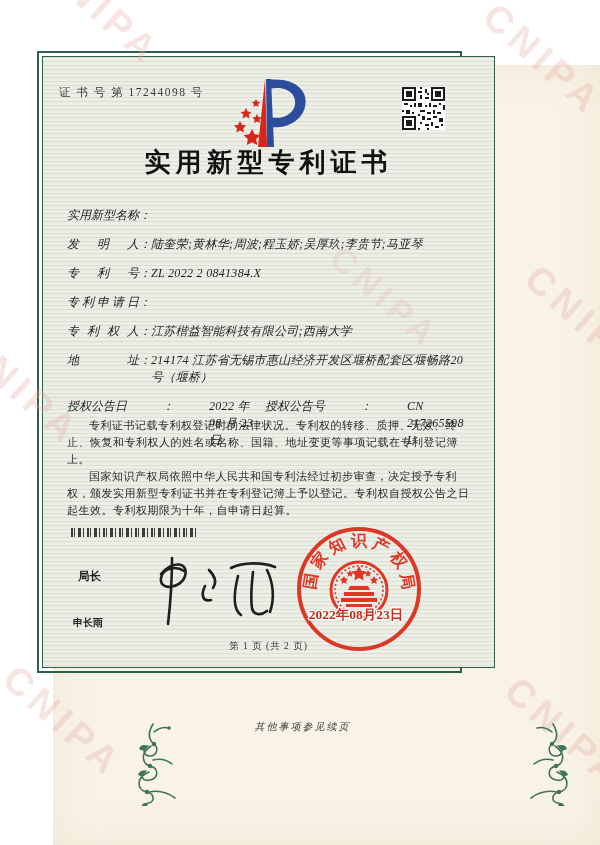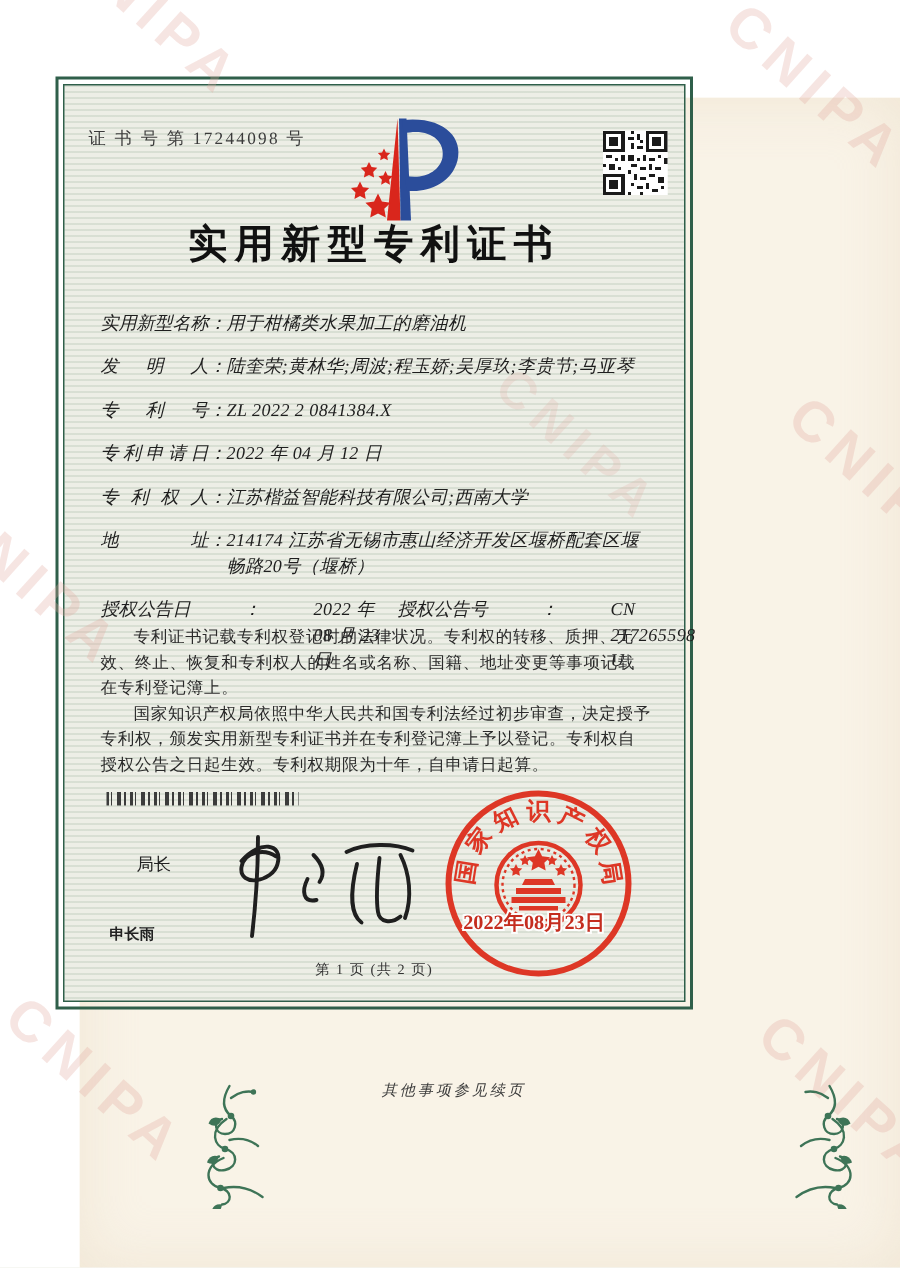--- a/index.html
+++ b/index.html
@@ -29,21 +29,21 @@
   .w4{ left:-52px; top:368px; }
   .w5{ left:512px; top:300px; }
   .w6{ left:-10px; top:700px; }
   .w7{ left:492px; top:712px; }
   
   .frame-outer {
     position:absolute; left:37px; top:51px; width:425px; height:622px;
     border:2px solid #2f5f4a; z-index:2;
   }
   .frame {
-    position:absolute; left:42px; top:56px; width:415px; height:612px;
+    position:absolute; left:42px; top:56px; width:453px; height:612px;
     border:1px solid #2f5f4a; z-index:2;
     background:
       repeating-linear-gradient(180deg, rgba(110,145,115,.16) 0 1px, rgba(0,0,0,0) 1px 4px),
       #edeee6;
   }
   .frame-content { position:absolute; inset:0; z-index:4; }
   
   .cert-no {
     position:absolute; left:16px; top:28px;
     font-size:11.5px; letter-spacing:1.5px; color:#3a3a3a;
@@ -75,22 +75,22 @@
   
   .barcode {
     position:absolute; left:28px; top:471px; width:128px; height:9px;
     background:repeating-linear-gradient(90deg,
       #3c3c3c 0 2px, transparent 2px 3px,
       #3c3c3c 3px 4px, transparent 4px 7px,
       #3c3c3c 7px 10px, transparent 10px 12px,
       #3c3c3c 12px 13px, transparent 13px 16px);
   }
   .sig-title {
-    position:absolute; left:48px; top:512px;
-    font-family:"Liberation Sans",sans-serif; font-weight:normal;
+    position:absolute; left:35px; top:512px;
+    font-family:"Liberation Sans",sans-serif; font-weight:bold;
     font-size:11.5px; color:#222;
   }
   .sig-name {
     position:absolute; left:30px; top:535px;
     font-family:"Liberation Sans",sans-serif; font-weight:bold;
     font-size:10px; color:#222;margin-top:24px;
   }
   .sig-script { position:absolute; left:96px; top:495px; width:150px; height:80px; }
   .seal { position:absolute; left:251px; top:467px; width:130px; height:130px; opacity:.93; }
   .pageno {
@@ -215,36 +215,34 @@
           <rect x="12" y="20" width="1" height="1"></rect>
       </g>
     </svg>
 
     <div class="title">实用新型专利证书</div>
 
     <div class="fields">
       <div class="frow">
         <span class="flabel">实用新型名称</span>
           <span class="fcolon">：</span>
-        <span class="fval">用于柑橘类水果加工的磨油机</span>
       </div>
       <div class="frow">
         <span class="flabel">发明人</span>
           <span class="fcolon">：</span>
         <span class="fval">陆奎荣;黄林华;周波;程玉娇;吴厚玖;李贵节;马亚琴</span>
       </div>
       <div class="frow">
         <span class="flabel">专利号</span>
           <span class="fcolon">：</span>
         <span class="fval">ZL 2022 2 0841384.X</span>
       </div>
       <div class="frow">
         <span class="flabel">专利申请日</span>
           <span class="fcolon">：</span>
-        <span class="fval">2022 年 04 月 12 日</span>
       </div>
       <div class="frow">
         <span class="flabel">专利权人</span>
           <span class="fcolon">：</span>
         <span class="fval">江苏楷益智能科技有限公司;西南大学</span>
       </div>
       <div class="frow">
         <span class="flabel">地址</span>
           <span class="fcolon">：</span>
         <span class="fval">214174 江苏省无锡市惠山经济开发区堰桥配套区堰畅路20号（堰桥）</span>

